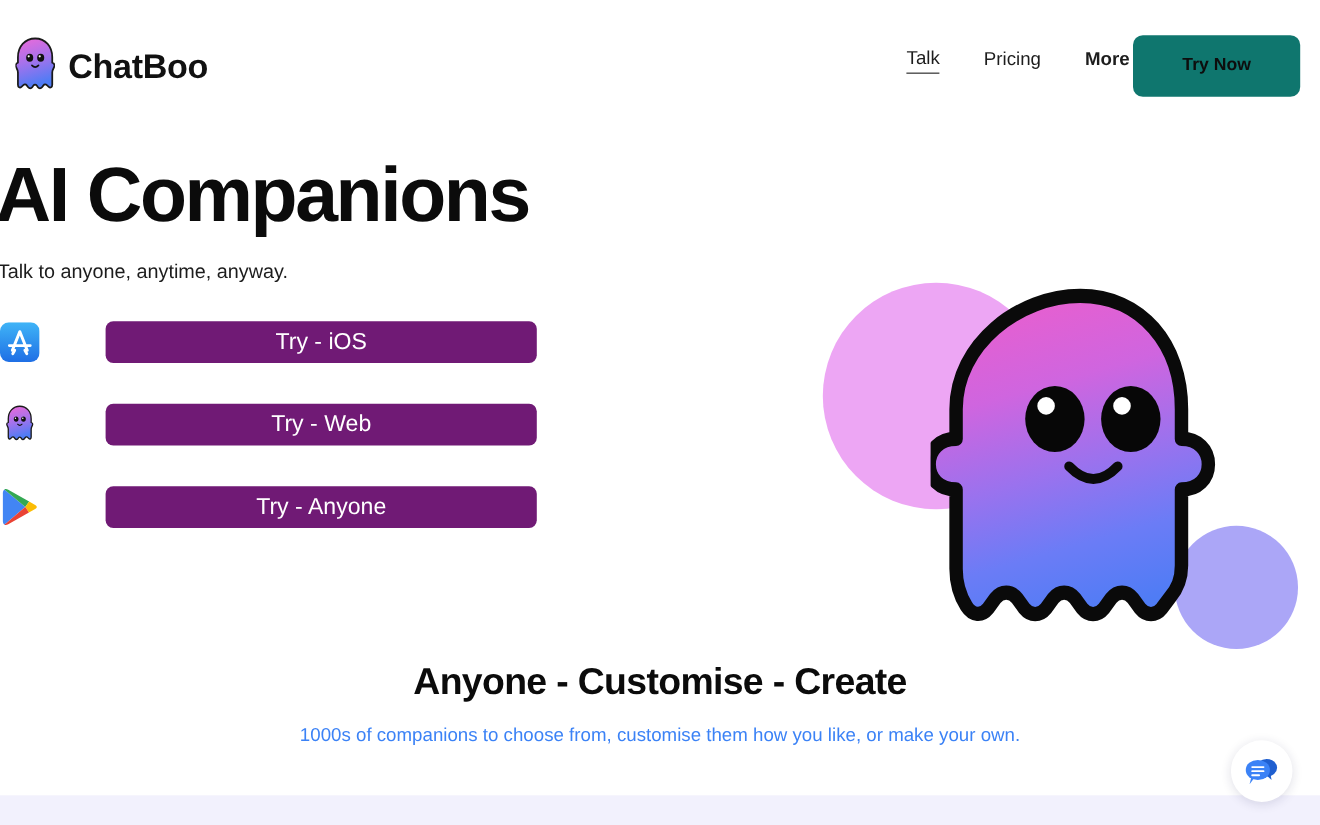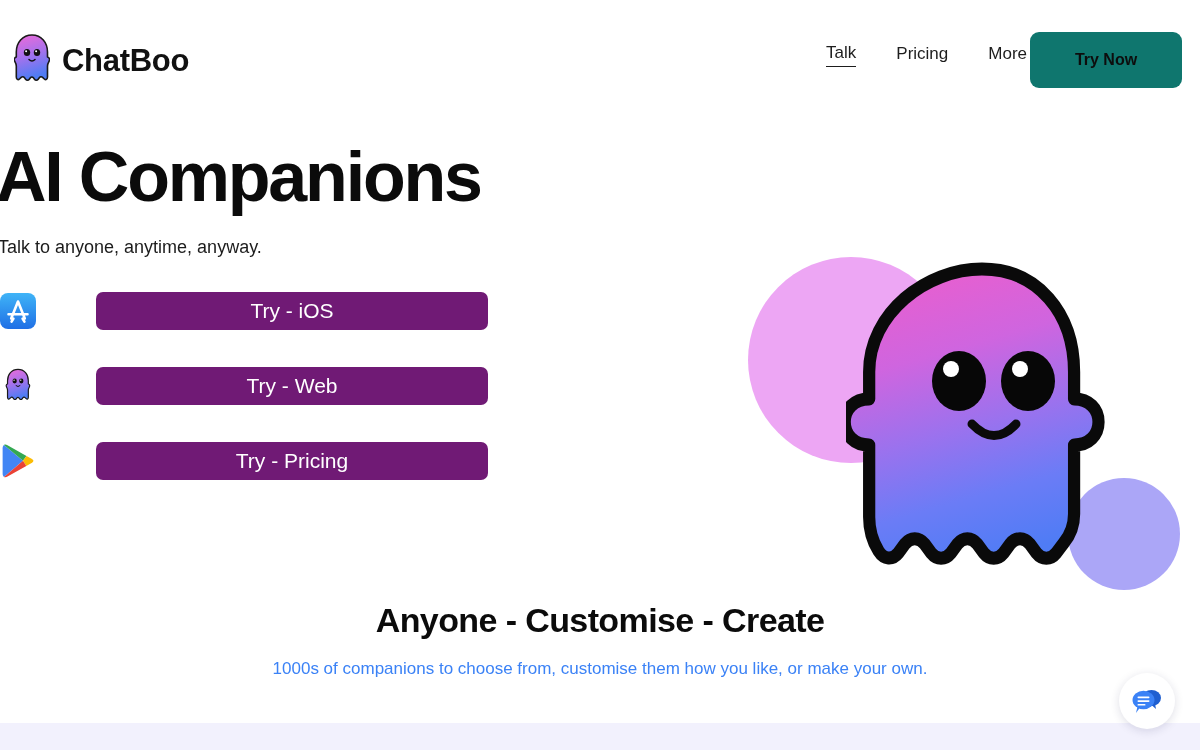--- a/index.html
+++ b/index.html
@@ -29,21 +29,21 @@
 
   .nav {
     position:absolute; right:150px; top:44px;
     display:flex; align-items:center; gap:40px;
   }
   .nav-link {
     font-size:17px; color:#1d1d1d; line-height:1;
     padding-bottom:5px; cursor:pointer; white-space:nowrap;
   }
   .nav-link.active { border-bottom:1.5px solid #1d1d1d; }
-  .nav-more { display:flex; align-items:center; gap:11px; cursor:pointer; }
+  .nav-more { display:flex; align-items:center; gap:11px; cursor:pointer;font-weight:bold; }
   .caret {
     width:0; height:0;
     border-left:6px solid transparent;
     border-right:6px solid transparent;
     border-top:7px solid #333;
     margin-top:2px;
   }
 
   .try-now {
     position:absolute; right:18px; top:32px;
@@ -258,21 +258,21 @@
 
         <div class="cta-row">
           <span class="cta-icon">
             <svg width="34" height="36" viewBox="0 0 34 36">
               <path d="M3 2 L22 17.8 L3 34 C2.1 33.3 1.6 32.1 1.6 30.6 L1.6 5.4 C1.6 3.9 2.1 2.7 3 2 Z" fill="#4285f4"></path>
               <path d="M3 2 C3.9 1.4 5.2 1.5 6.5 2.3 L25.5 13 L22 17.8 Z" fill="#34a853"></path>
               <path d="M22 17.8 L25.5 13 L31 16.1 C32.9 17.2 32.9 18.7 31 19.8 L25.3 23 Z" fill="#fbbc04"></path>
               <path d="M3 34 L22 17.8 L25.3 23 L6.5 33.6 C5.2 34.4 3.9 34.5 3 34 Z" fill="#ea4335"></path>
             </svg>
           </span>
-          <button class="cta-btn">Try - Pricing</button>
+          <button class="cta-btn">Try - Anyone</button>
         </div>
 
       </div>
     </div>
   </section>
 
   <section class="features">
     <h2 class="features-title">Anyone - Customise - Create</h2>
     <p class="features-sub">1000s of companions to choose from, customise them how you like, or make your own.</p>
   </section>

